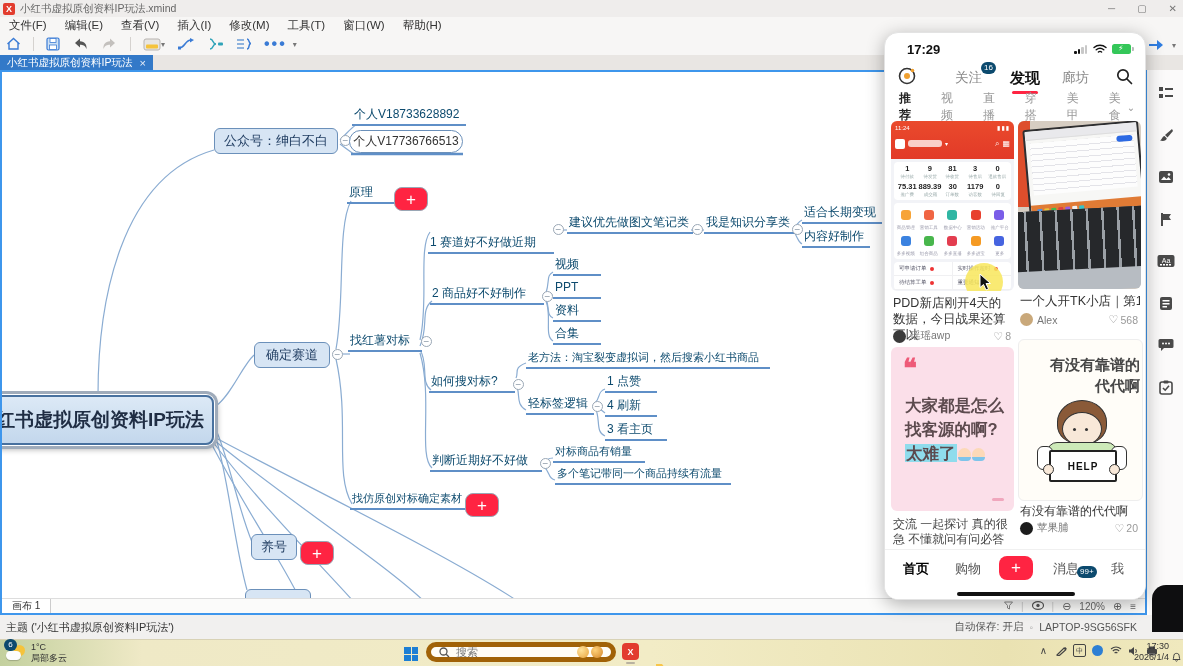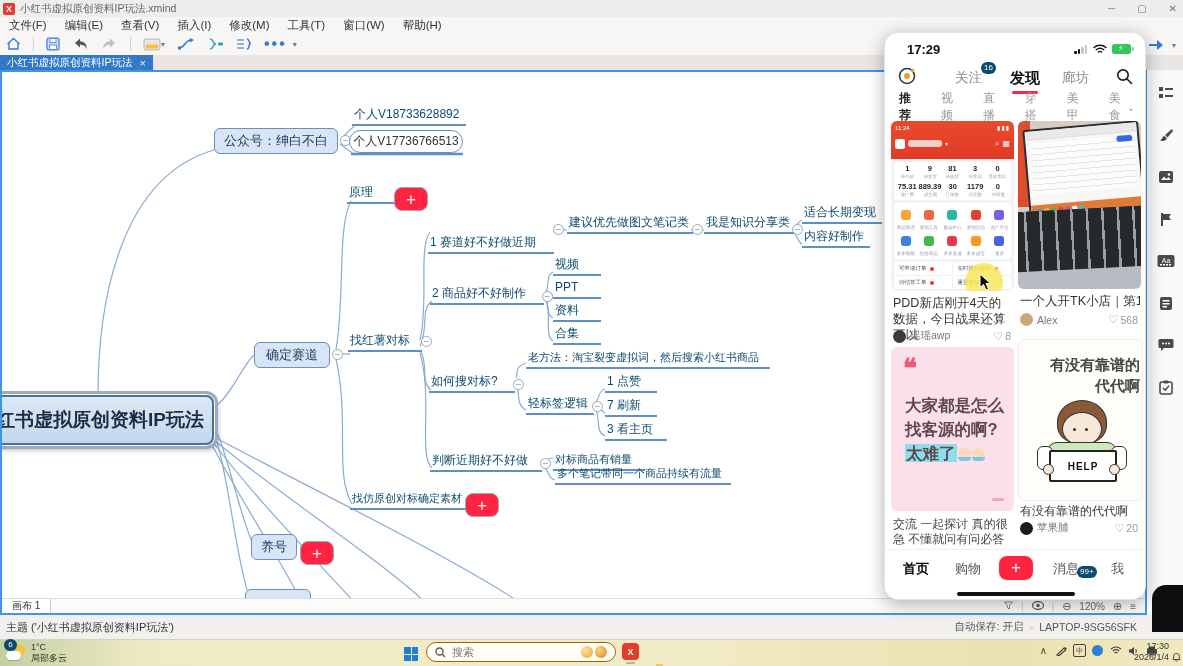--- a/index.html
+++ b/index.html
@@ -117,21 +117,21 @@
         display:flex;align-items:center;justify-content:center;}
   .homebar{position:absolute;background:#111;border-radius:3px;}
 
   
   .taskbar{left:0;top:639px;width:1183px;height:27px;
      background:linear-gradient(90deg,#c3d09e,#efe9c6 12%,#f2ecc6 55%,#eae2b2 85%,#f0e9be);
      border-top:1px solid #d8d2b6;}
   .tkicon{width:17px;height:17px;border-radius:4px;display:flex;align-items:center;justify-content:center;
      color:#fff;font-size:9px;font-weight:bold;position:relative;}
   .runbar{position:absolute;left:4px;bottom:-4px;width:9px;height:2.5px;border-radius:2px;}
-  .searchpill{position:absolute;left:426px;top:642px;width:190px;height:20px;background:#fffdf6;border:1px solid #a16207;
+  .searchpill{position:absolute;left:426px;top:642px;width:190px;height:20px;background:#fffdf6;border:5px solid #a16207;
      border-radius:11px;display:flex;align-items:center;font-size:11px;color:#777;gap:6px;padding:0 8px;box-sizing:border-box;}
   .trayico{color:#444;font-size:10px;display:flex;align-items:center;justify-content:center;width:15px;}
   .clock{position:absolute;right:14px;top:641px;text-align:right;font-size:9px;color:#333;line-height:11px;}
 
   .blackcorner{left:1152px;top:585px;width:31px;height:47px;background:#0e0e10;border-radius:14px 0 0 0;z-index:60;}
   i{font-style:normal;}
 </style>
 </head>
 <body>
 
@@ -306,26 +306,26 @@
     <div class="u" style="left:551px;top:208px;width:44px;"><span>PPT</span></div>
     <div class="u" style="left:551px;top:231px;width:44px;"><span>资料</span></div>
     <div class="u" style="left:551px;top:254px;width:44px;"><span>合集</span></div>
 
     <div class="u" style="left:427px;top:302px;width:82px;"><span>如何搜对标?</span></div>
     <span class="chip minus" style="left:511px;top:307px;"></span>
     <div class="u f11" style="left:524px;top:278px;width:240px;"><span>老方法：淘宝裂变虚拟词，然后搜索小红书商品</span></div>
     <div class="u" style="left:524px;top:324px;width:64px;"><span>轻标签逻辑</span></div>
     <span class="chip minus" style="left:590px;top:329px;"></span>
     <div class="u" style="left:603px;top:302px;width:48px;"><span>1 点赞</span></div>
-    <div class="u" style="left:603px;top:326px;width:48px;"><span>7 刷新</span></div>
+    <div class="u" style="left:603px;top:326px;width:48px;"><span>4 刷新</span></div>
     <div class="u" style="left:603px;top:350px;width:58px;"><span>3 看主页</span></div>
 
     <div class="u" style="left:428px;top:381px;width:108px;"><span>判断近期好不好做</span></div>
     <span class="chip minus" style="left:538px;top:386px;"></span>
-    <div class="u f11" style="left:551px;top:372px;width:88px;margin-top:8px;"><span>对标商品有销量</span></div>
+    <div class="u f11" style="left:551px;top:372px;width:88px;"><span>对标商品有销量</span></div>
     <div class="u f11" style="left:553px;top:394px;width:172px;"><span>多个笔记带同一个商品持续有流量</span></div>
 
     <div class="u f11" style="left:348px;top:419px;width:112px;"><span>找仿原创对标确定素材</span></div>
     <span class="chip plus" style="left:463px;top:421px;"></span>
 
     <div class="b" style="left:249px;top:462px;width:46px;height:26px;">
         <span>养号</span>
       </div>
     <span class="chip plus" style="left:298px;top:469px;"></span>
 

